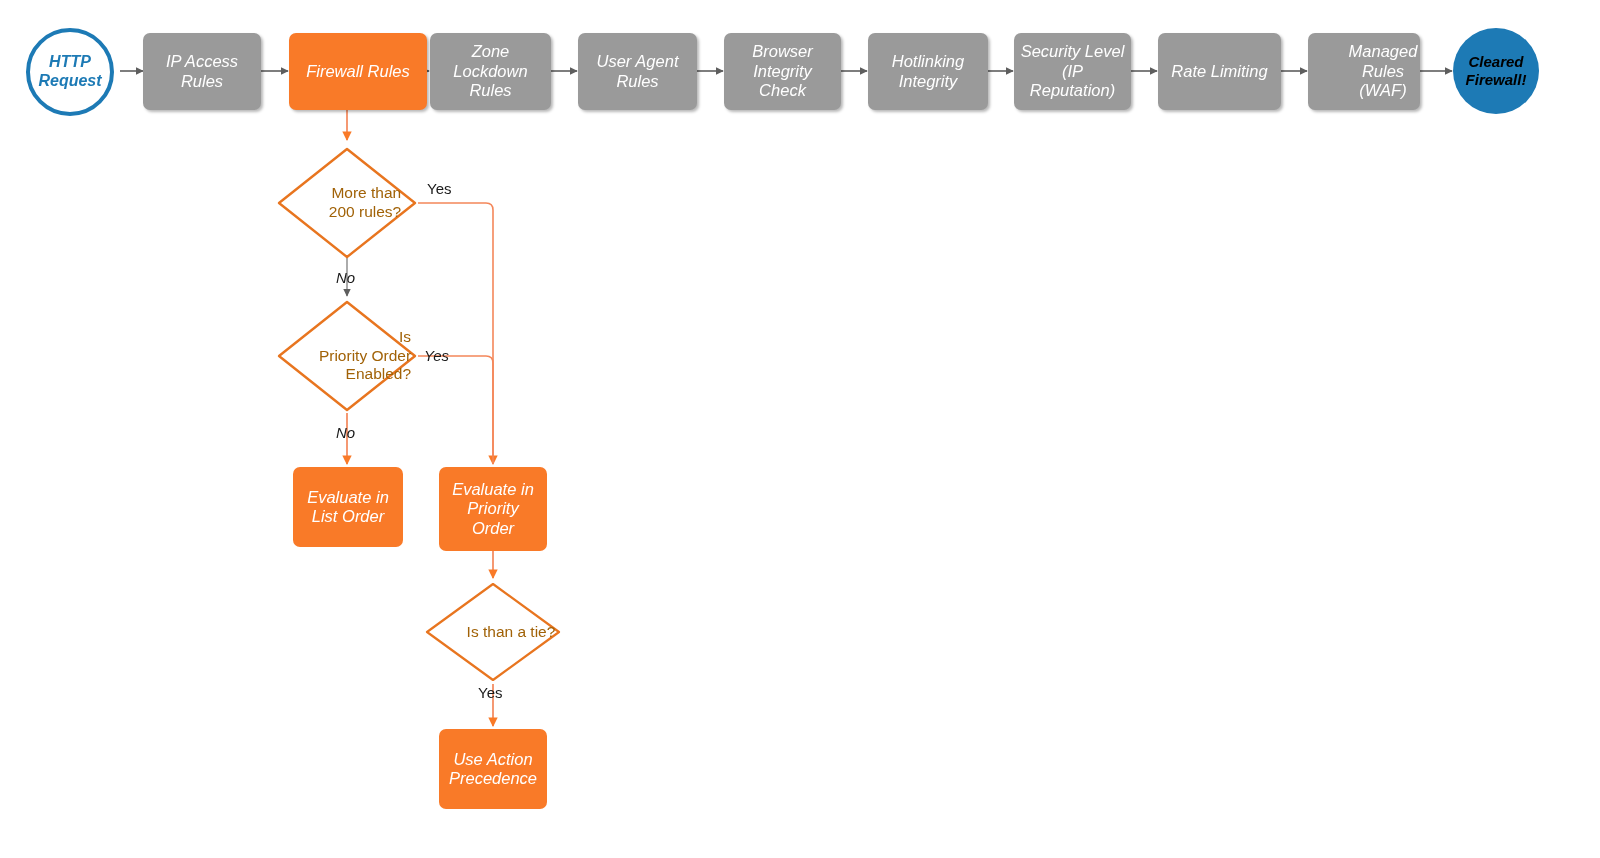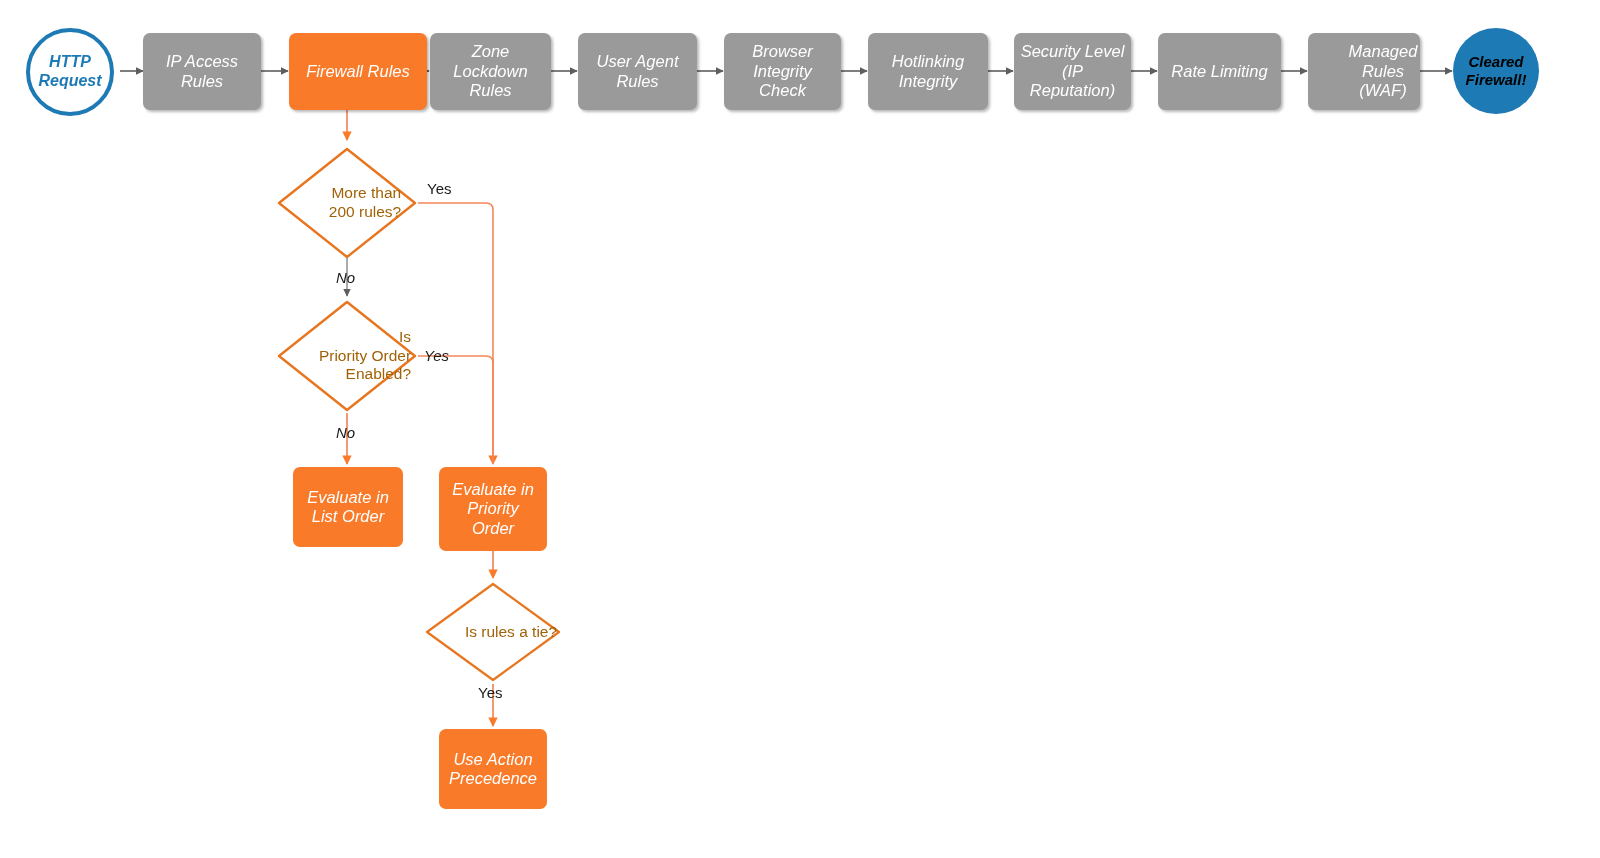--- a/index.html
+++ b/index.html
@@ -201,20 +201,20 @@
   <div class="edge-label" style="left:336px; top:424px;">No</div>
 
   <div class="node result" style="left:293px; top:467px; width:110px; height:80px;">Evaluate in List Order</div>
 
   <div class="node result" style="left:439px; top:467px; width:108px; height:84px;">Evaluate in Priority Order</div>
 
   <div class="diamond-wrap" style="left:424px; top:581px; width:138px; height:102px;">
     <svg width="138" height="102" viewBox="0 0 138 102" xmlns="http://www.w3.org/2000/svg">
       <polygon points="69,3 135,51 69,99 3,51" fill="#ffffff" stroke="#e8751f" stroke-width="2.2" stroke-linejoin="round"></polygon>
     </svg>
-    <div class="diamond-label">Is rules a tie?</div>
+    <div class="diamond-label">Is than a tie?</div>
   </div>
 
   <div class="edge-label roman" style="left:478px; top:684px;">Yes</div>
 
   <div class="node result" style="left:439px; top:729px; width:108px; height:80px;">Use Action Precedence</div>
 
 </div>
 
 </body></html>

